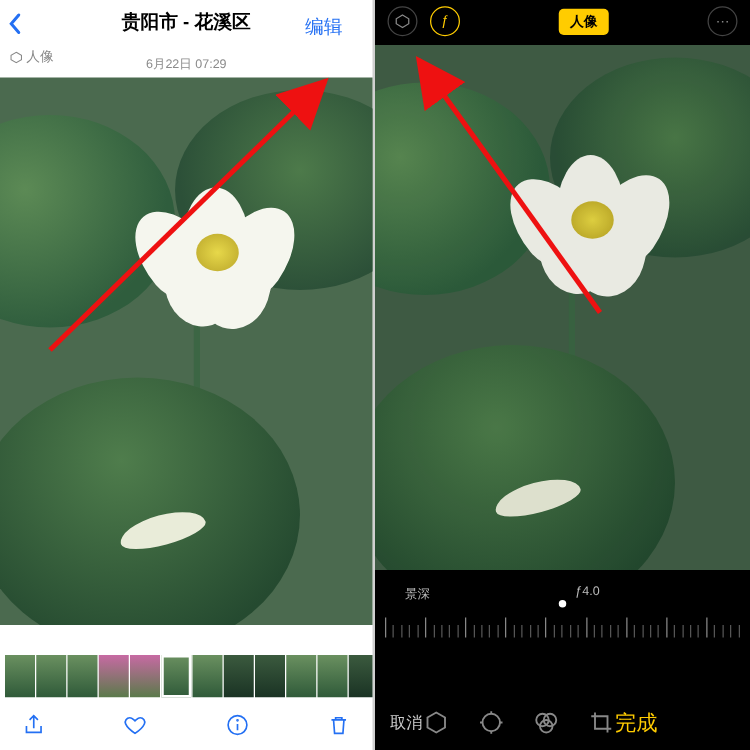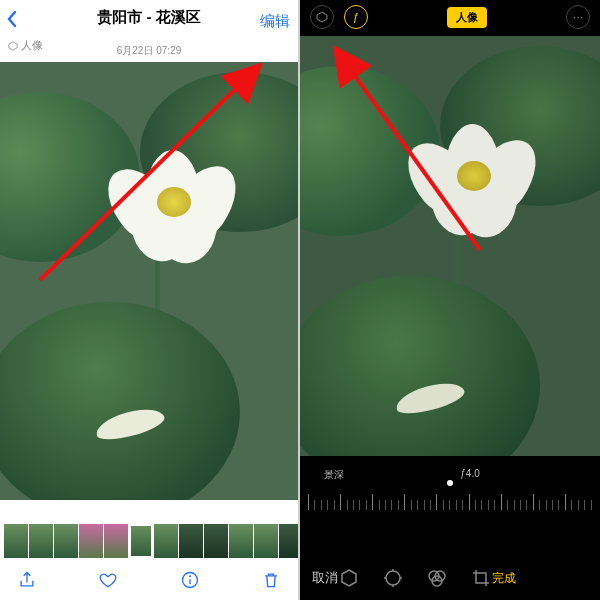--- a/index.html
+++ b/index.html
@@ -6,21 +6,21 @@
   .stage{display:flex;width:600px;height:600px}
   .pane{position:relative;height:600px}
   .left{width:298px;background:#fff;border-right:2px solid #d0d0d0}
   .right{width:300px;background:#000;color:#fff}
 
   
   .l-title{position:absolute;top:8px;left:0;right:0;text-align:center}
   .l-title .loc{font-size:15px;font-weight:600;color:#000}
   .l-title .ts{font-size:10px;color:#8a8a8a;margin-top:17px}
   .l-back{position:absolute;left:6px;top:10px;color:#2470f3;font-size:18px}
-  .l-edit{position:absolute;right:8px;top:12px;color:#2470f3;font-size:15px}
+  .l-edit{position:absolute;right:24px;top:12px;color:#2470f3;font-size:15px}
   .l-mode{position:absolute;left:8px;top:38px;font-size:11px;color:#888;display:flex;align-items:center;gap:3px}
   .hex{width:10px;height:10px;display:inline-block}
   .hex svg{display:block}
   .l-photo{position:absolute;left:0;top:62px;width:298px;height:438px;overflow:hidden;background:#4b6a4f}
   .lotus{position:relative;width:100%;height:100%}
   .leaf{position:absolute;border-radius:50%;background:radial-gradient(circle at 40% 35%,#5c8a55,#2f5d3d 70%)}
   .leaf.a{left:-60px;top:30px;width:200px;height:170px}
   .leaf.b{left:140px;top:10px;width:200px;height:160px;background:radial-gradient(circle at 50% 40%,#4d7a4a,#2c5038 70%)}
   .leaf.c{left:-20px;top:240px;width:260px;height:220px;background:radial-gradient(circle at 45% 30%,#4f7d4c,#254a30 75%)}
   .bud{position:absolute;left:95px;top:350px;width:70px;height:24px;background:#e9ecd9;border-radius:50% 50% 50% 50%/60% 60% 40% 40%;transform:rotate(-15deg)}
@@ -59,21 +59,21 @@
 
   .r-depth{position:absolute;left:24px;top:468px;font-size:10px;color:#bbb}
   .r-fval{position:absolute;left:0;top:468px;width:340px;text-align:center;font-size:10px;color:#bbb}
   .ticks{position:absolute;left:8px;top:484px;width:284px;height:26px;display:flex;justify-content:space-between;align-items:flex-end}
   .tick{width:1px;height:10px;background:#555}
   .tick.tall{height:16px;background:#888}
   .dot{position:absolute;left:50%;top:480px;width:6px;height:6px;background:#fff;border-radius:50%;transform:translateX(-50%)}
 
   .r-bottom{position:absolute;left:0;bottom:0;width:336px;height:44px;display:flex;align-items:center;justify-content:flex-start;padding:0 12px;box-sizing:border-box}
   .r-bottom .cancel{color:#ccc;font-size:13px}
-  .r-bottom .done{color:#ffcc00;font-size:12px}
+  .r-bottom .done{color:#ffcc00;font-size:17px}
   .r-bottom .mid{display:flex;gap:22px}
   .eic{width:22px;height:22px;display:flex;align-items:center;justify-content:center}
   .eic svg{stroke:#888;fill:none;stroke-width:1.5}
 </style>
 </head>
 <body>
 
 <div class="stage">
 
   <div class="pane left">

